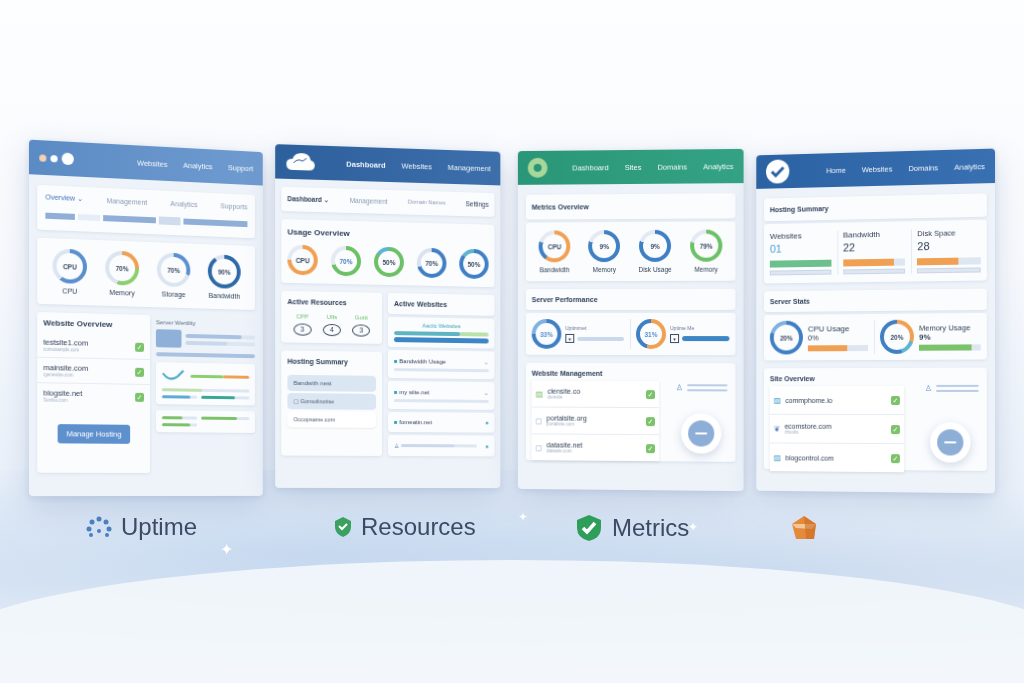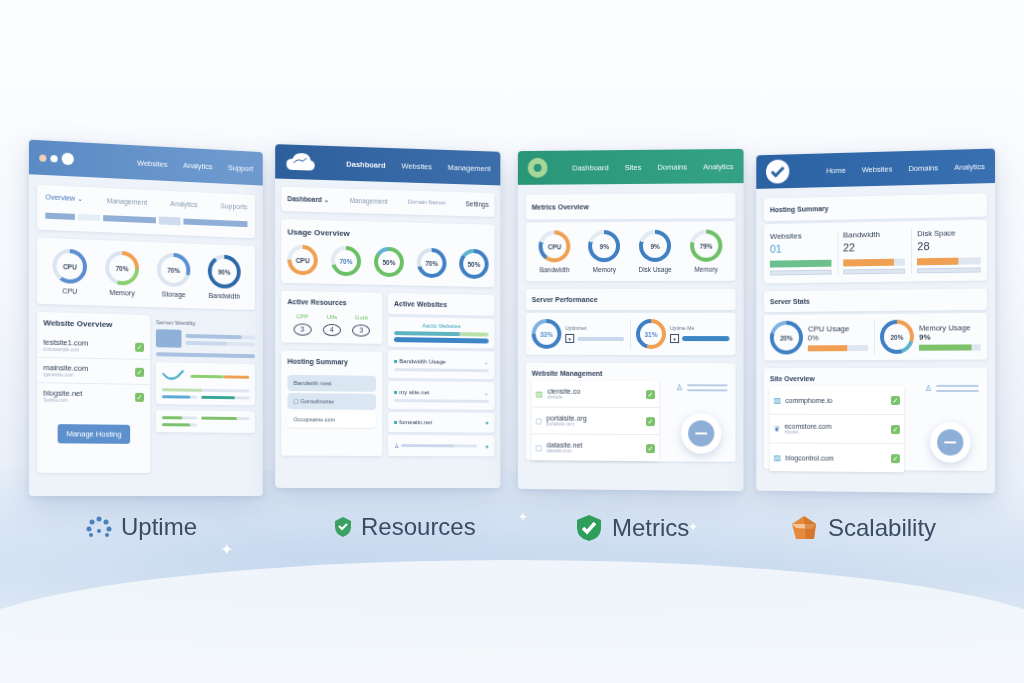--- a/index.html
+++ b/index.html
@@ -516,14 +516,13 @@
       <path d="M9 15 L13 19 L21 10" stroke="#fff" stroke-width="3.5" fill="none"></path>
     </svg>
   <span>Metrics</span>
 </div>
 <div class="feature" style="left:788px">
   <svg width="32" height="30" viewBox="0 0 32 30">
       <path d="M4 11 L16 3 L28 11 L26 26 L8 26 Z" fill="#e58a3a"></path>
       <path d="M4 11 L28 11 L24 16 L8 15 Z" fill="#f3c79a"></path>
       <path d="M16 3 L28 11 L26 26 L18 26 Z" fill="#c96c22" opacity=".6"></path>
     </svg>
-  <span>Scalability</span>
 </div>
 
 </body></html>

